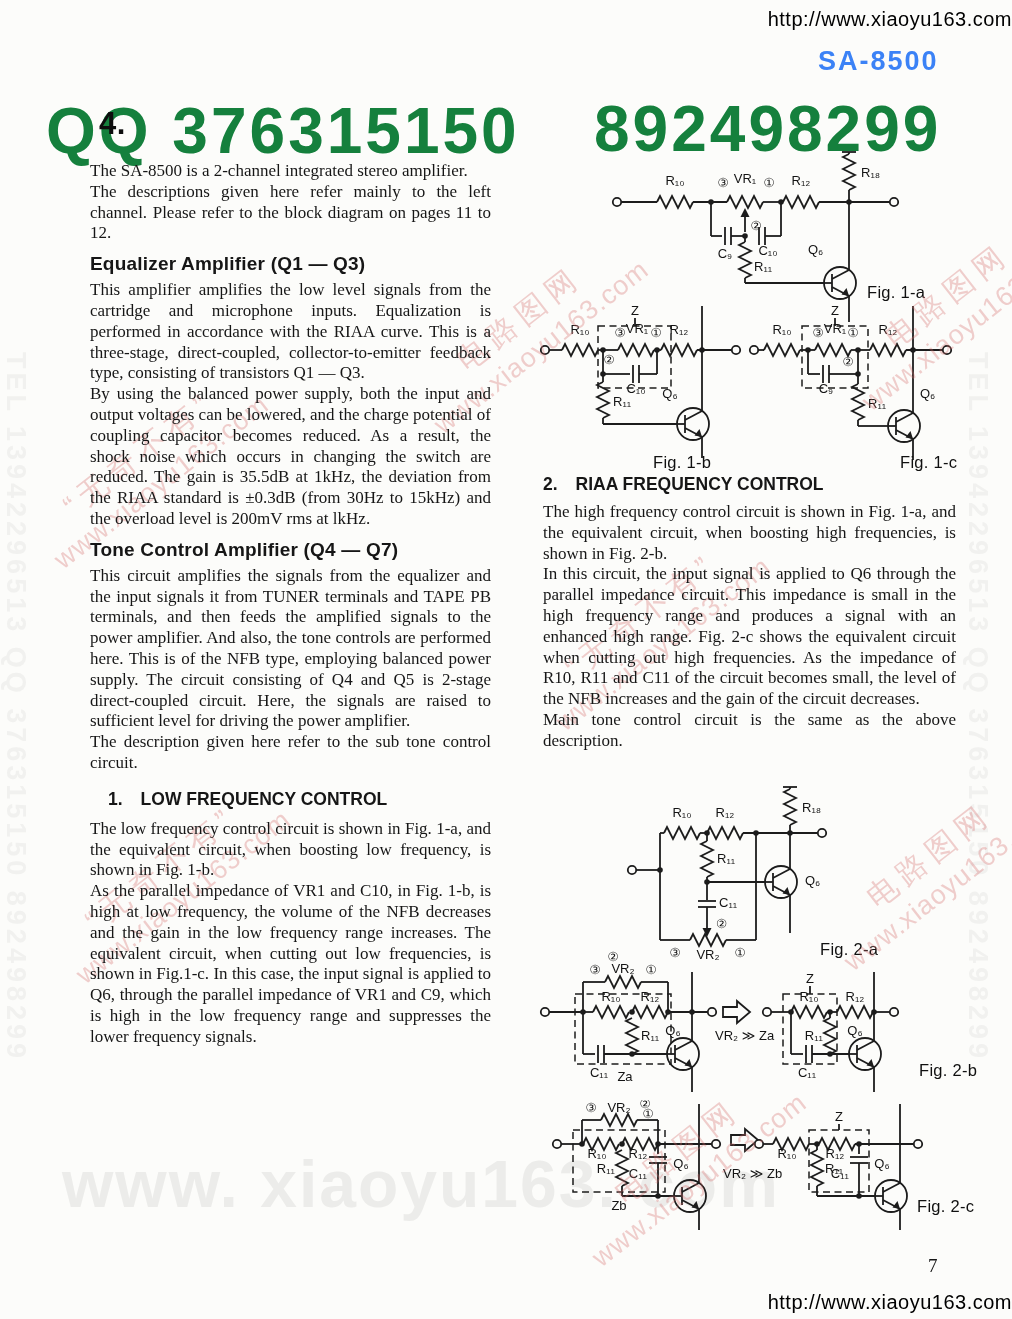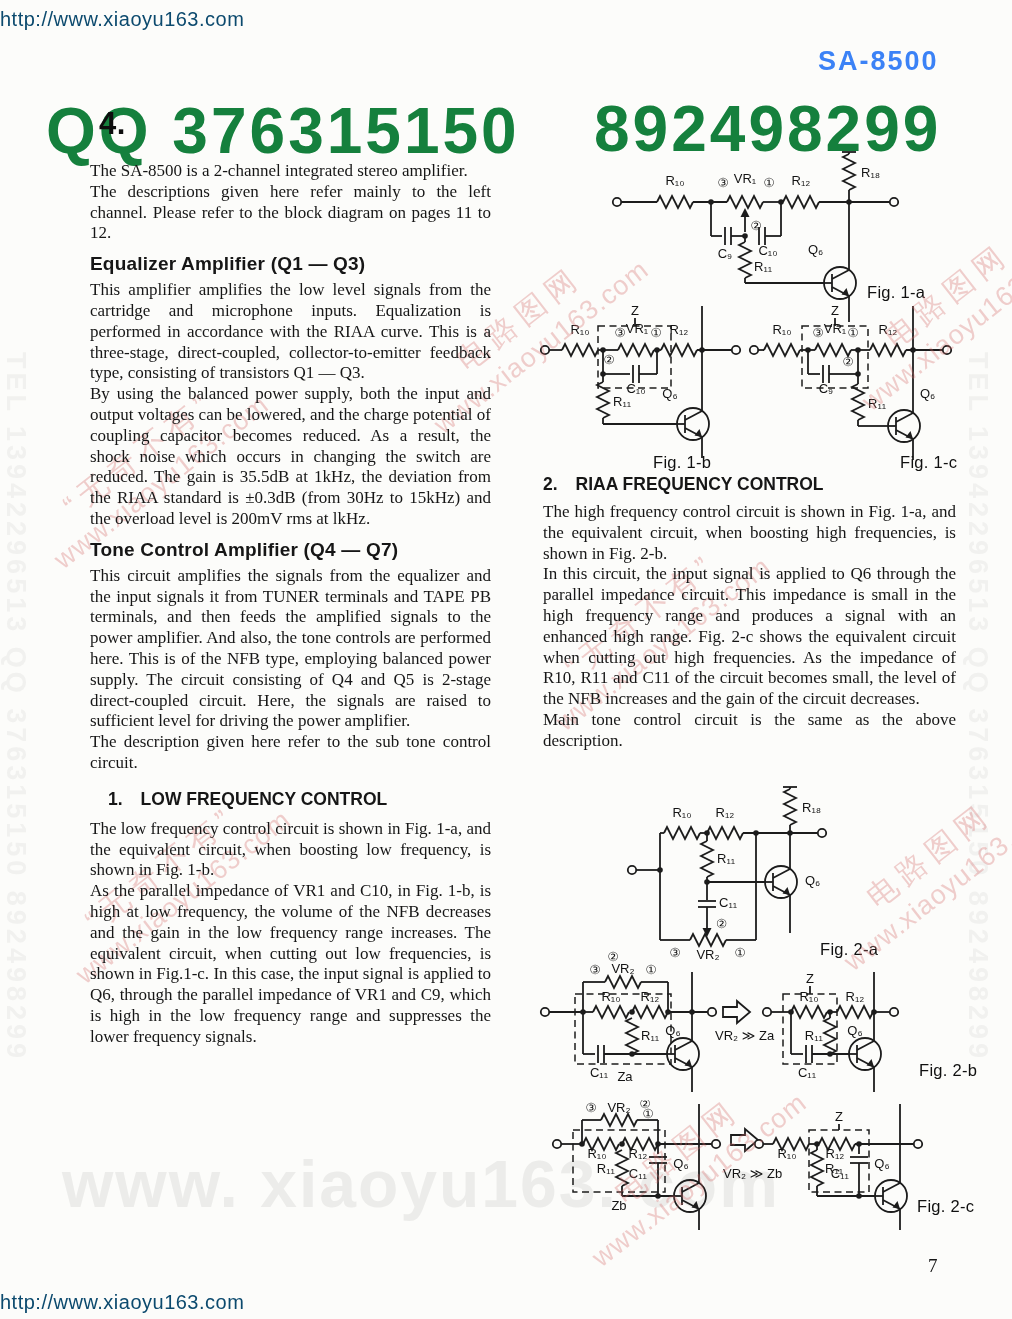--- a/index.html
+++ b/index.html
@@ -1,18 +1,18 @@
 <!DOCTYPE html>
 <html><head>
 <meta charset="utf-8">
 <style>
   *{margin:0;padding:0;box-sizing:border-box}
   body{background:#9a9a9a;font-family:"Liberation Serif",serif}
   .page{position:relative;width:1012px;height:1319px;background:#fcfcfa;overflow:hidden;color:#161616}
-  .wm-url{position:absolute;left:0;right:0;text-align:left;font:20px "Liberation Sans",sans-serif;color:#0c4a6e;letter-spacing:.5px;z-index:3;white-space:nowrap}
+  .wm-url{position:absolute;left:0;right:0;text-align:right;font:20px "Liberation Sans",sans-serif;color:#000000;letter-spacing:.5px;z-index:3;white-space:nowrap}
   .wm-url.top{top:8px}
   .wm-url.bottom{top:1291px}
   .wm-big{position:absolute;font-weight:bold;font-family:"Liberation Sans",sans-serif;font-size:64px;color:#15803d;letter-spacing:3px;z-index:0;white-space:nowrap}
   .wm-qq{left:46px;top:94px}
   .wm-num{left:594px;top:92px}
   .wm-bottom{left:62px;top:1146px;font-size:66px;color:#ececea;letter-spacing:2px}
   .wm-side{position:absolute;writing-mode:vertical-rl;font:bold 27px "Liberation Sans",sans-serif;color:#f1f1ef;letter-spacing:4px;z-index:0;white-space:nowrap}
   .wm-side.left{left:0;top:352px}
   .wm-side.right{left:962px;top:352px}
   .wm-pink{position:absolute;z-index:2;transform:rotate(-38deg);text-align:center;color:rgba(213,105,105,.32);font-family:"Liberation Sans",sans-serif;line-height:1.3;pointer-events:none;white-space:nowrap}

